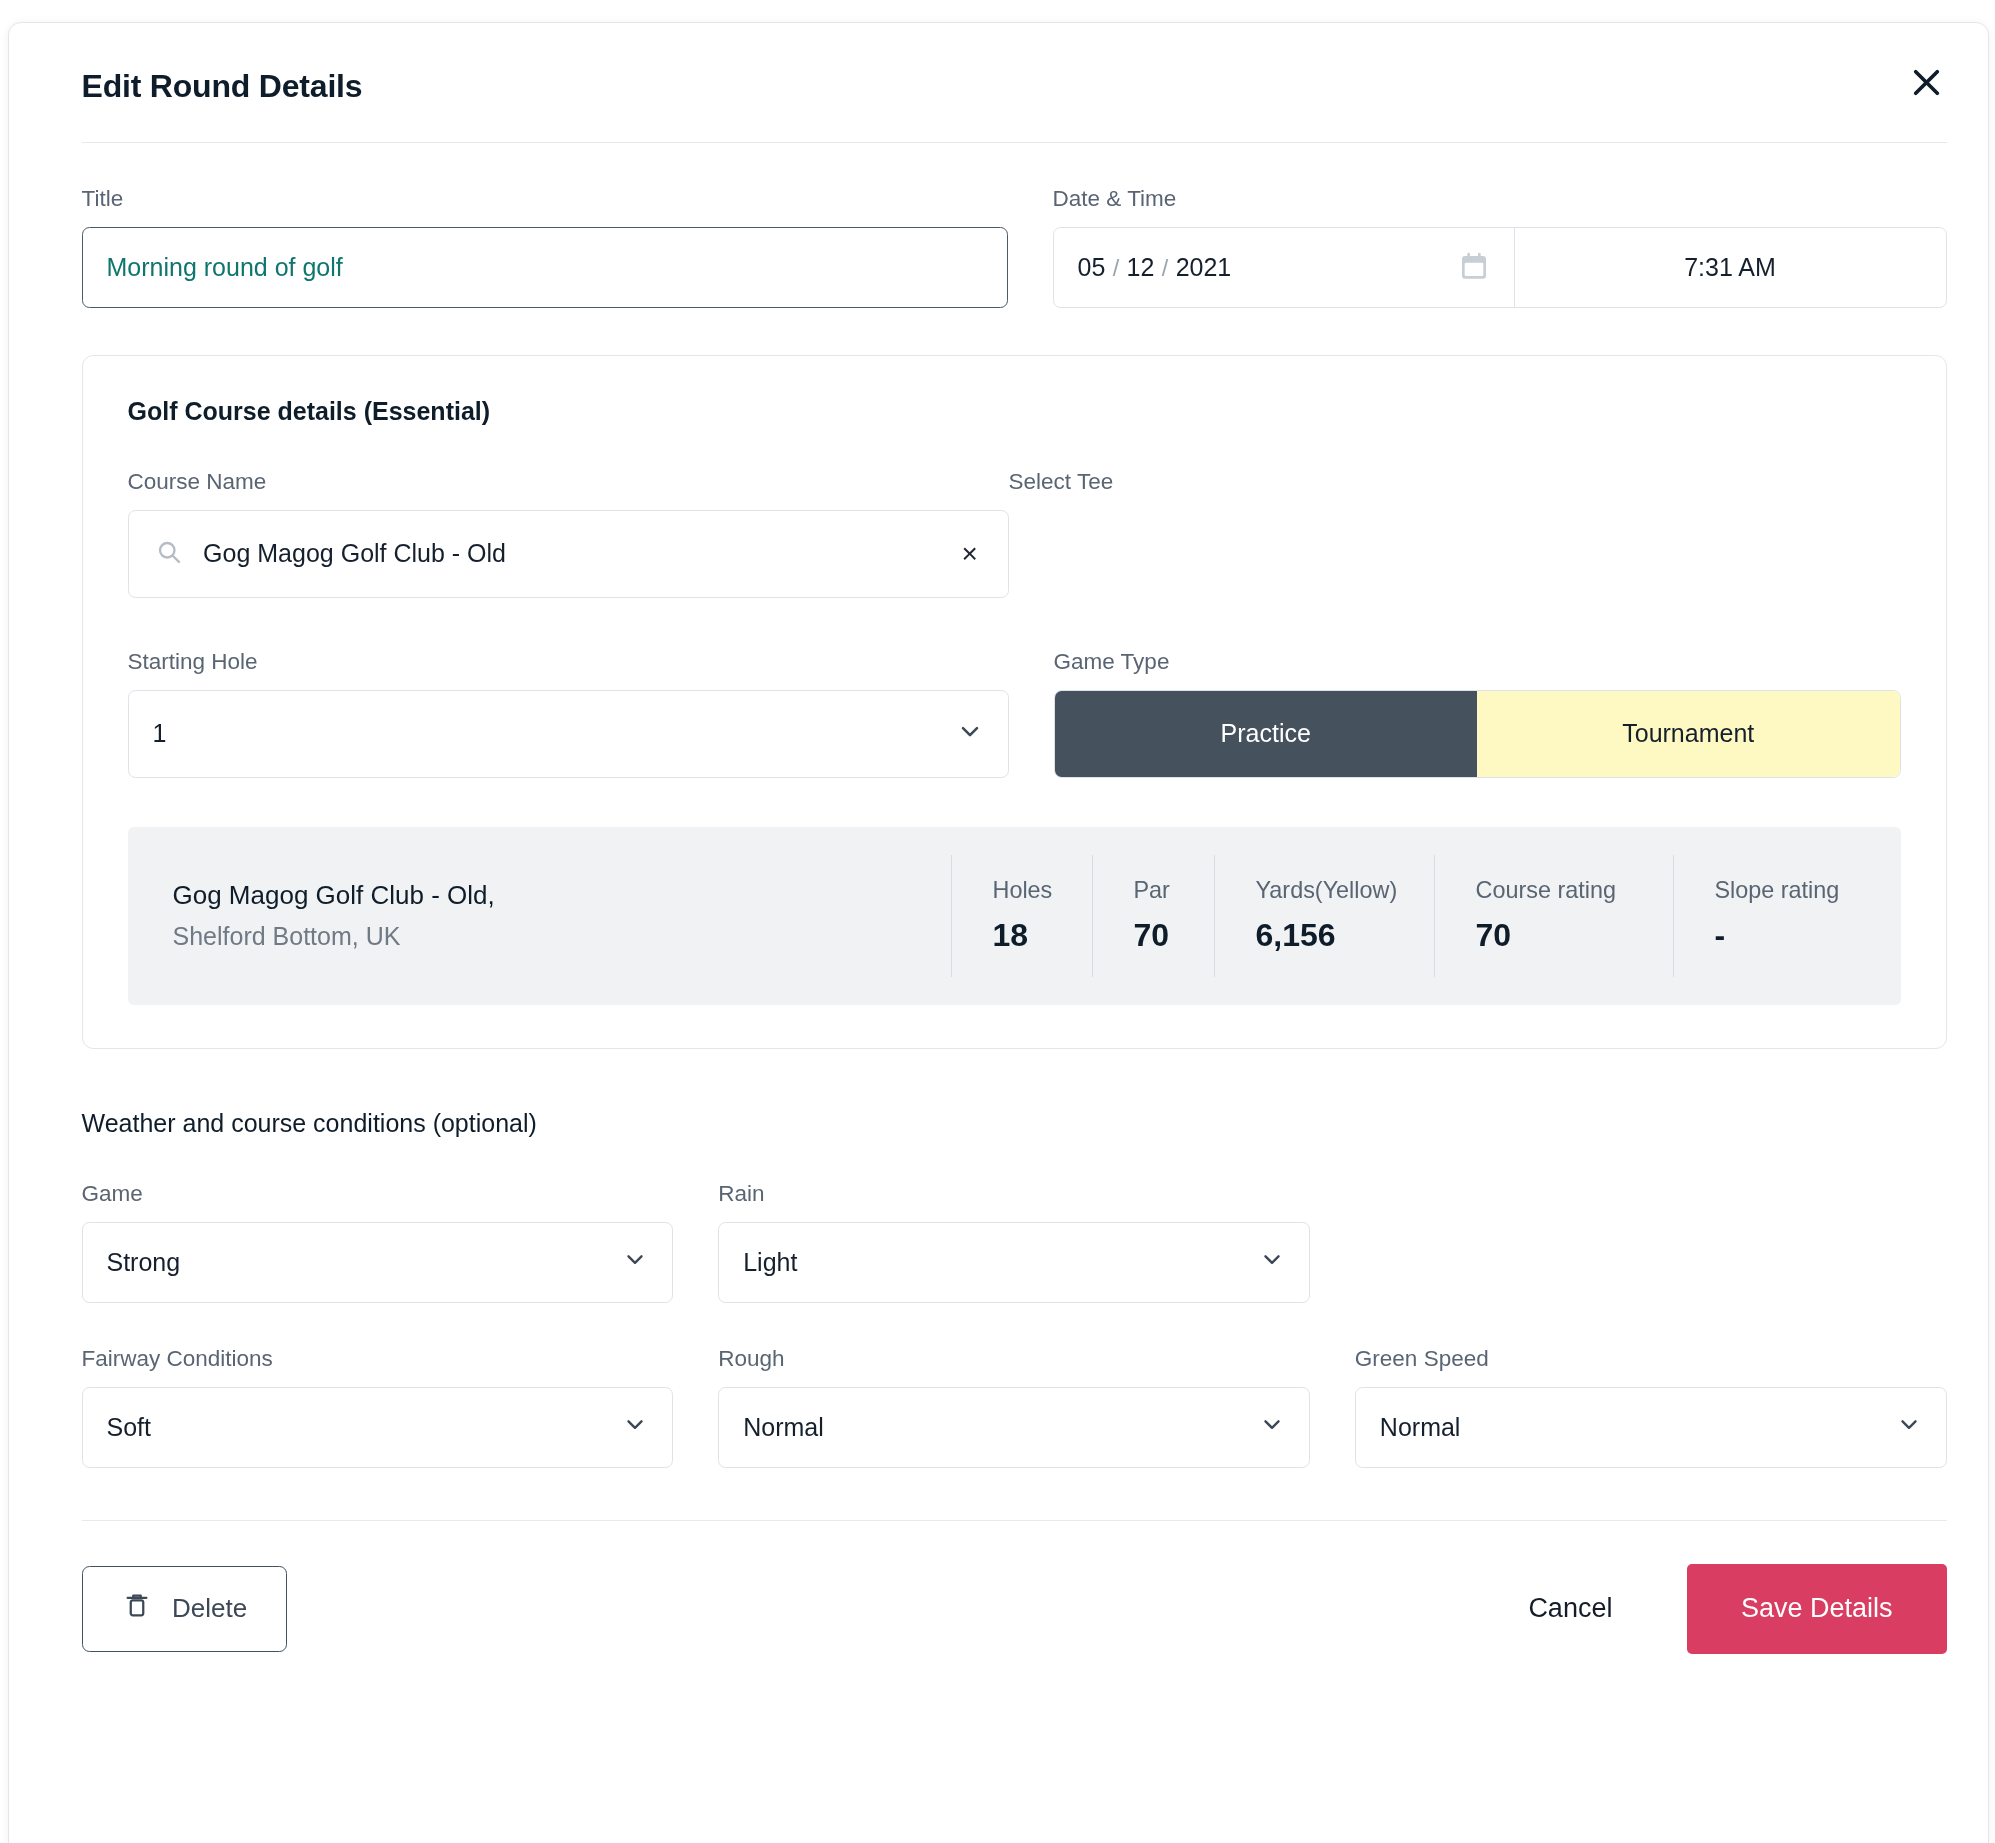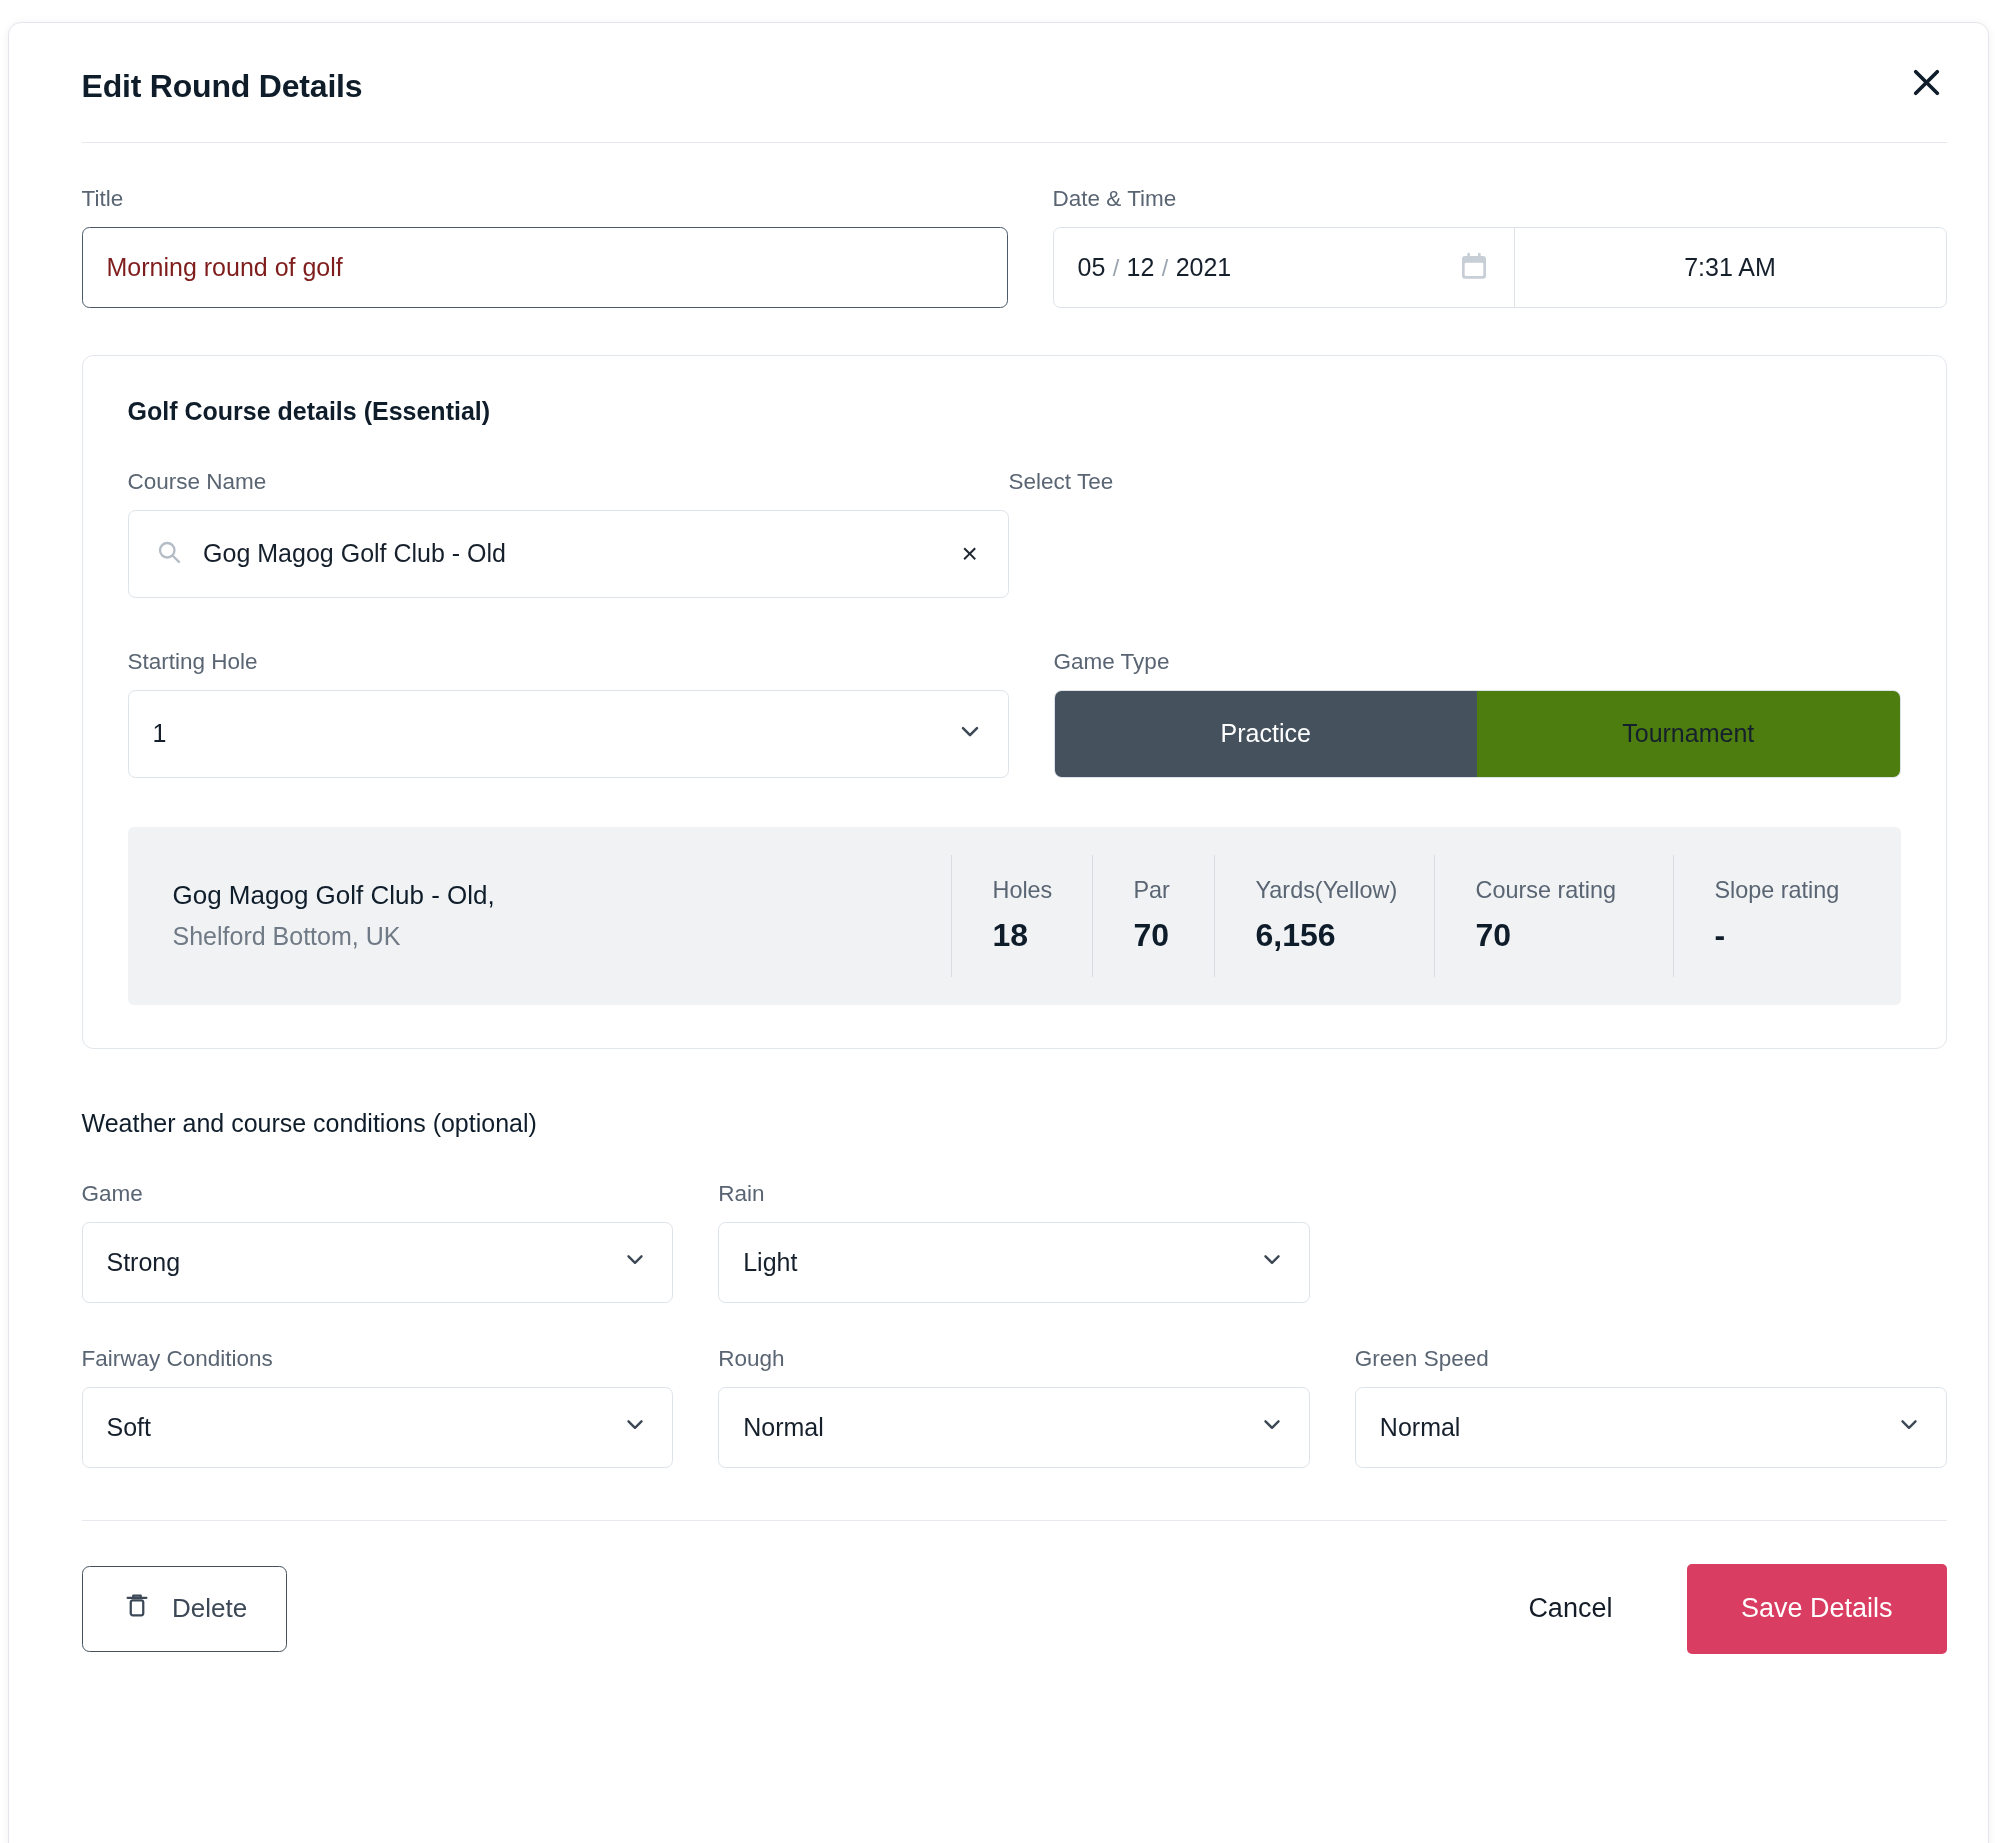--- a/index.html
+++ b/index.html
@@ -68,21 +68,21 @@
 
   .input-box {
     height: 81px;
     border: 0.9px solid #dde3e9;
     border-radius: 7.5px;
     background: #ffffff;
     display: flex;
     align-items: center;
     padding: 0 24px;
     font-size: 25px;
-    color: #7f1d1d;
+    color: #0f766e;
   }
   .input-box.strong-border { border: 1.9px solid #4b5a69; }
 
   .select-box {
     height: 81px;
     border: 0.9px solid #dde3e9;
     border-radius: 7.5px;
     background: #ffffff;
     display: flex;
     align-items: center;
@@ -191,21 +191,21 @@
     overflow: hidden;
   }
   .seg {
     flex: 1;
     display: flex;
     align-items: center;
     justify-content: center;
     font-size: 25px;
     cursor: pointer;
     color: #16202c;
-    background: #4d7c0f;
+    background: #fef9c3;
   }
   .seg.active {
     background: #45525e;
     color: #ffffff;
   }
 
   
   .summary {
     margin-top: 49px;
     background: #f0f2f4;

